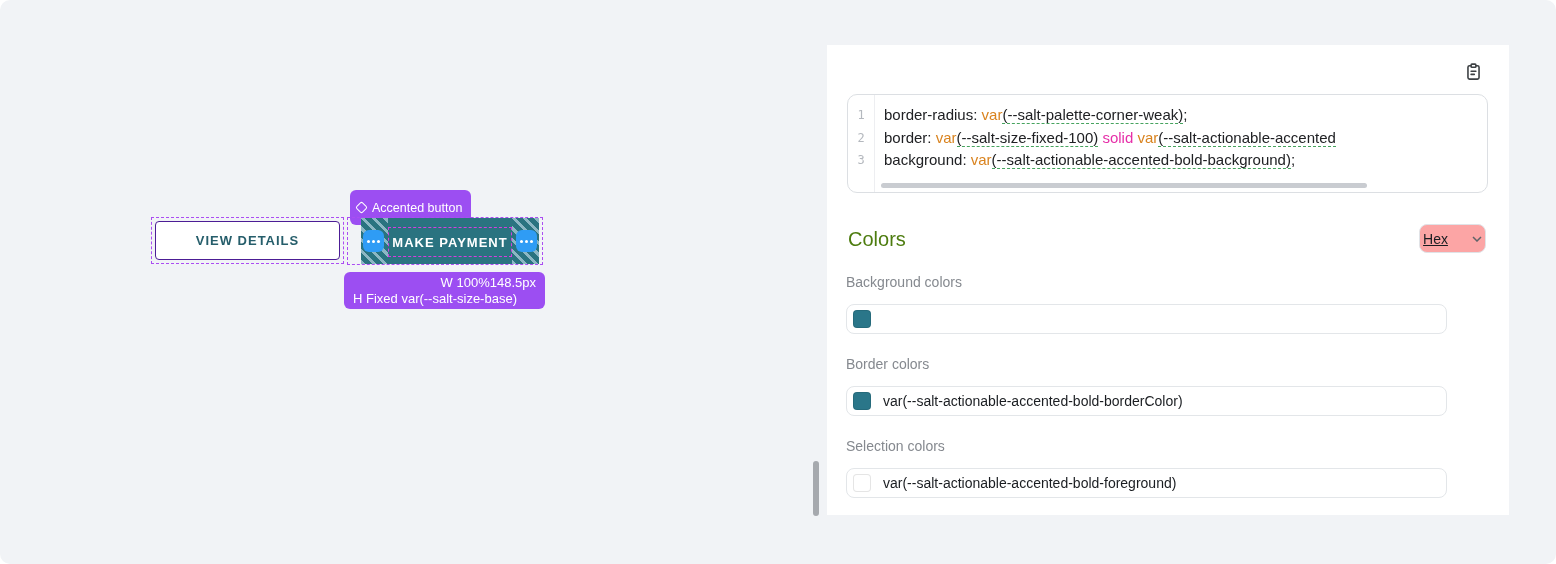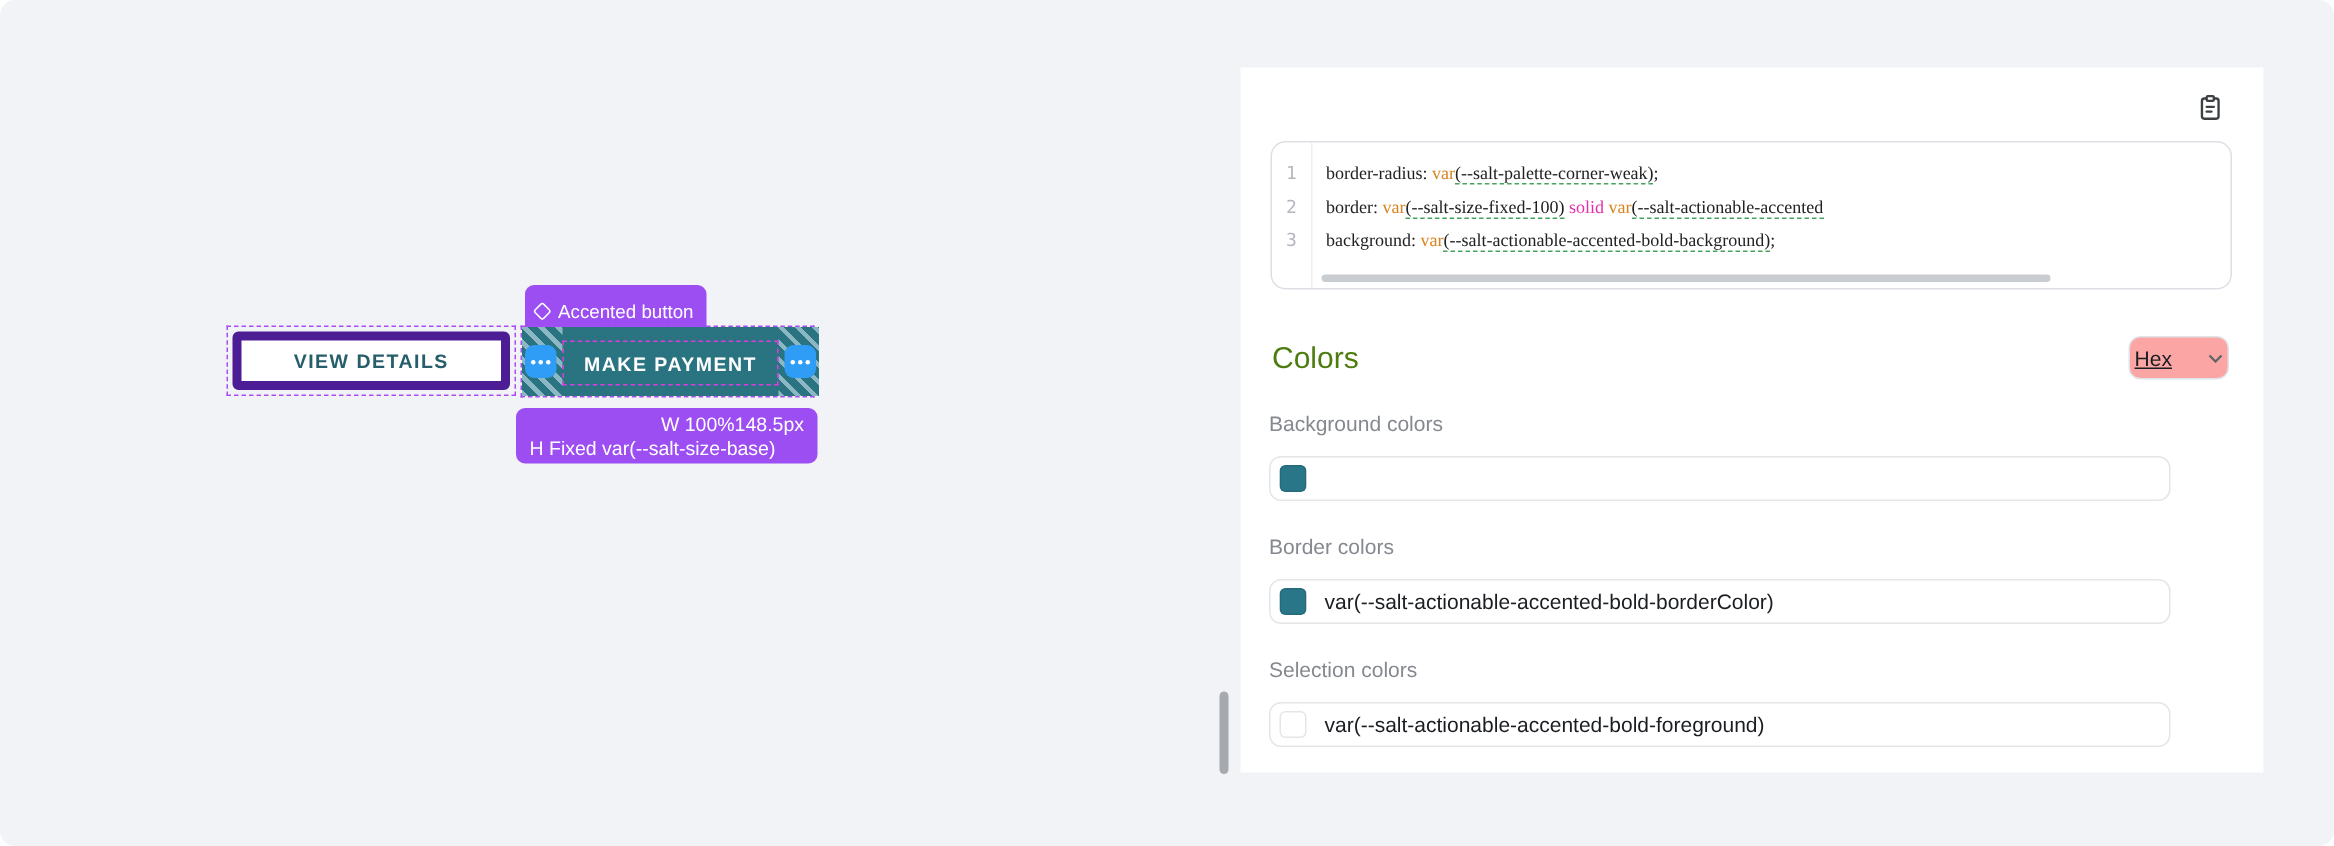--- a/index.html
+++ b/index.html
@@ -7,25 +7,25 @@
   .stage { position:absolute; inset:0; width:1556px; height:564px; background:#f1f3f6; border-radius:10px; overflow:hidden; }
 
   
   .badge { position:absolute; left:350px; top:190px; height:35px; padding:0 9px 0 7px;
     background:#9c4ef2; border-radius:6px; display:flex; align-items:center; gap:6px;
     color:#fff; font-size:12.5px; }
   .diamond { width:9px; height:9px; border:1.7px solid #fff; border-radius:2px; transform:rotate(45deg); flex:0 0 auto; }
 
   .vd-outline { position:absolute; left:151px; top:217px; width:193px; height:47px; border:1px dashed #ab4df2; }
   .vd-button { position:absolute; left:155px; top:221px; width:185px; height:39px; background:#fff;
-    border:6px solid #4c1d95; border-radius:4px; display:flex; align-items:center; justify-content:center;
+    border:1px solid #4c1d95; border-radius:4px; display:flex; align-items:center; justify-content:center;
     color:#265e6b; font-weight:bold; font-size:13px; letter-spacing:1px; cursor:pointer; }
 
   .mp-outline { position:absolute; left:347px; top:217px; width:196px; height:48px; border:1px dashed #ab4df2; }
-  .mp-button { position:absolute; left:348px; top:218px; width:198px; height:46px; background:#2a7380; }
+  .mp-button { position:absolute; left:361px; top:218px; width:178px; height:46px; background:#2a7380; }
   .hatch { position:absolute; top:0; bottom:0; width:27px;
     background:repeating-linear-gradient(45deg, rgba(220,238,252,0.55) 0 3px, transparent 3px 8px); }
   .hatch.left { left:0; } .hatch.right { right:0; }
   .mp-content { position:absolute; left:27px; right:27px; top:9px; bottom:7px;
     border:1px dashed #d53ee0; display:flex; align-items:center; justify-content:center;
     color:#ffffff; font-weight:bold; font-size:13px; letter-spacing:1px; }
   .handle { position:absolute; top:50%; transform:translateY(-50%); width:21px; height:22px;
     background:#2f9cf5; border-radius:6px; display:flex; align-items:center; justify-content:center; cursor:grab; }
   .handle.left { left:2px; } .handle.right { right:2px; }
   .dots { width:3px; height:3px; border-radius:50%; background:#fff; box-shadow:5px 0 0 #fff, -5px 0 0 #fff; }
@@ -41,21 +41,21 @@
   .copy-btn { position:absolute; left:634px; top:15px; width:24px; height:24px; display:flex;
     align-items:center; justify-content:center; cursor:pointer; background:none; border:none; }
 
   .code-block { position:absolute; left:20px; top:49px; width:641px; height:99px;
     border:1px solid #dcdfe3; border-radius:10px; display:flex; overflow:hidden; background:#fff; }
   .gutter { width:27px; border-right:1px solid #edeef1; padding-top:9px; flex:0 0 auto; }
   .line-num { display:block; height:22.5px; line-height:22.5px; text-align:center;
     font-family:"DejaVu Sans Mono", monospace; font-size:12px; color:#b4b8be; }
   .code-area { flex:1; padding:9px 0 0 9px; overflow:hidden; }
   .code-line { height:22.5px; line-height:22.5px; white-space:nowrap;
-    font-family:Liberation Serif, serif; font-size:12px; color:#202124; }
+    font-family:Liberation Sans, sans-serif; font-size:15px; color:#202124; }
   .tok-plain { color:#202124; }
   .tok-fn { color:#d9831f; }
   .tok-kw { color:#e62ea8; }
   .tok-varname { color:#202124; border-bottom:1px dashed #46a35e; }
   .hscroll { position:absolute; left:33px; bottom:4px; width:486px; height:5px; background:#c9ccd1; border-radius:3px; }
 
   .colors-title { top:185px; }
   .hex-btn { position:absolute; left:592px; top:179px; width:67px; height:29px; background:#fca5a5;
     border:1px solid #e0e3e7; border-radius:8px; display:flex; align-items:center; justify-content:center;
     gap:24px; font-size:14px; color:#1a1d21; cursor:pointer; font-family:"Liberation Sans", sans-serif;text-decoration:underline; }

